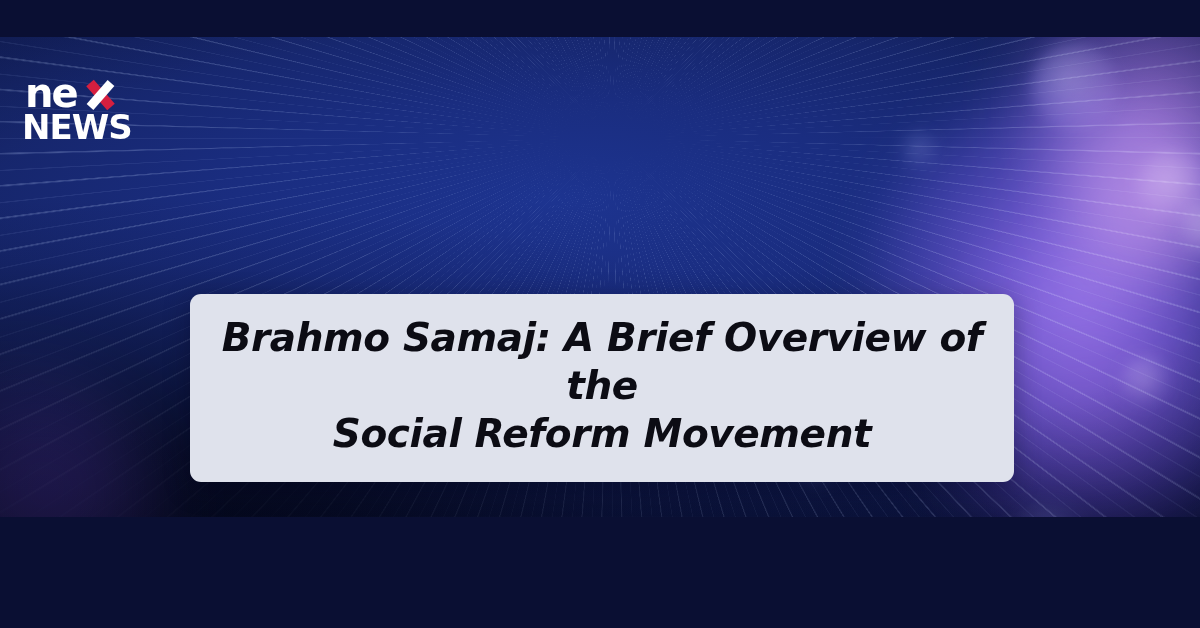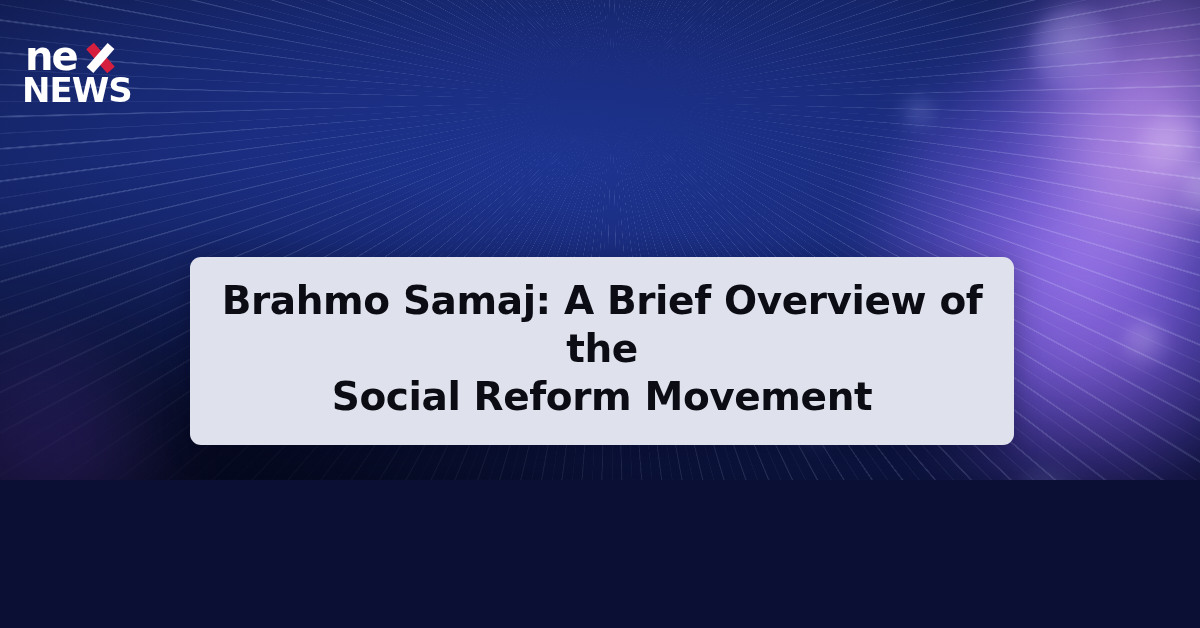--- a/index.html
+++ b/index.html
@@ -10,20 +10,21 @@
     background:#0a0f33;
     font-family:"DejaVu Sans", sans-serif;
   }
 
   
   .stage {
     position:relative;
     width:1200px; height:480px;
     overflow:hidden;
     background:#c2410c;
+    margin-top:37px;
   }
 
   
   .bg-base {
     position:absolute; inset:0;
     background:
       radial-gradient(120% 95% at 46% 34%, #1d3490 0%, #1a2d80 22%, #152466 45%, #0e1746 68%, #080e30 88%, #05091f 100%);
   }
 
   
@@ -178,20 +179,21 @@
   }
   .title-card h1 {
     font-family:"DejaVu Sans", sans-serif;
     font-size:39px;
     line-height:1.23;
     font-weight:700;
     letter-spacing:-0.4px;
     color:#0c0c14;
     text-align:center;
     white-space:pre-line;
+    font-style:italic;
   }
 </style>
 </head>
 <body>
 
 <div class="stage">
 
   <div class="bg-base"></div>
   <div class="rays"></div>
   <div class="rays fine"></div>

